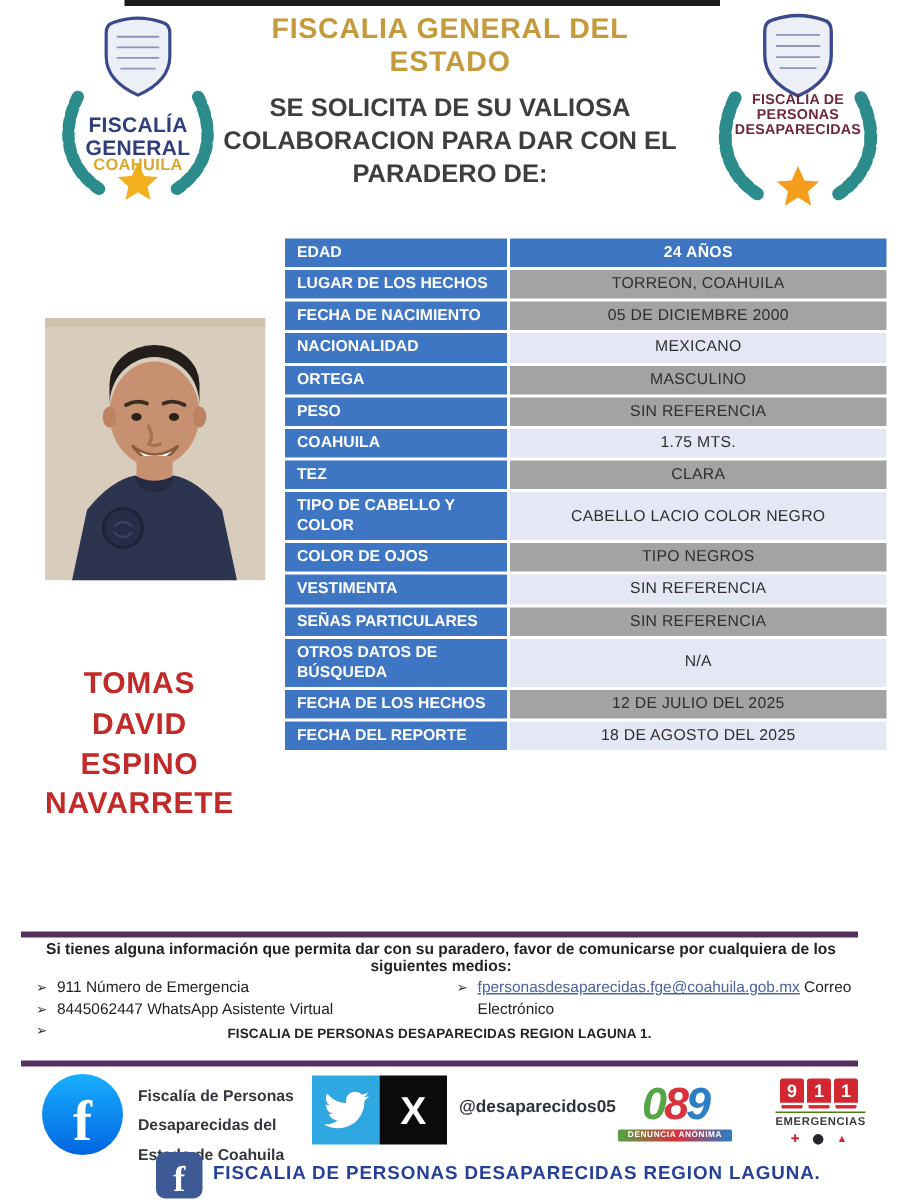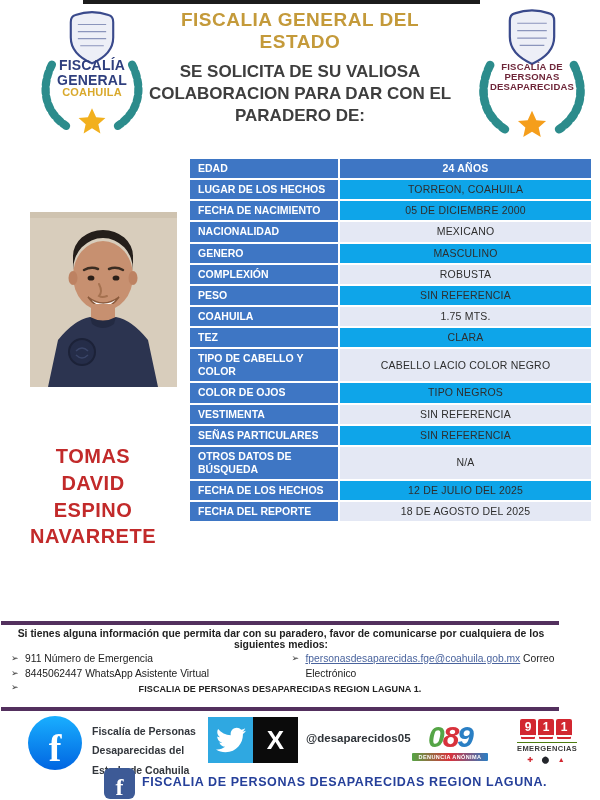--- a/index.html
+++ b/index.html
@@ -20,45 +20,45 @@
     color:var(--title-gold,#C49A3A);line-height:1.18;}
   .subtitle{left:135px;top:61px;width:330px;text-align:center;
     font-size:17px;font-weight:700;color:#3e3e3e;line-height:1.3;}
 
   
   .logo{width:118px;}
   .logo-left{left:33px;top:8px;height:132px;}
   .logo-right{left:468px;top:6px;width:128px;height:138px;}
   .logo svg{position:absolute;left:0;top:0;width:100%;height:100%;}
   .logo-text{position:absolute;left:0;right:0;text-align:center;line-height:1.05;}
-  .logo-left .logo-text{top:50px;}
+  .logo-left .logo-text{top:68px;}
   .logo-right .logo-text{top:56px;}
   .logo-line{font-weight:800;color:#2F3F7E;font-size:13px;letter-spacing:.2px;}
   .logo-left .logo-line{font-size:14px;}
   .logo-left .logo-line.gold{color:#D9A92C;font-size:11px;}
   .logo-right .logo-line{font-size:9.5px;color:#6E2639;}
 
   
   .photo{left:30px;top:212px;width:147px;height:175px;}
   .photo svg{width:100%;height:100%;display:block;}
 
   
   .person-name{left:8px;top:443px;width:170px;text-align:center;
     color:var(--name-red,#C22A2A);font-size:20px;font-weight:800;line-height:1.34;letter-spacing:.5px;}
 
   
   .details{left:188px;top:157px;width:405px;border-collapse:collapse;}
   .details td{border:2px solid #fff;font-size:10.5px;padding:3px 8px;line-height:1.25;}
   .details td.label{background:var(--table-blue,#3E76C4);color:#fff;font-weight:700;width:132px;}
-  .details td.value{background:#0ea5e9;color:#2e2e2e;text-align:center;font-weight:500;letter-spacing:.2px;}
+  .details td.value{background:#a3a3a3;color:#2e2e2e;text-align:center;font-weight:500;letter-spacing:.2px;}
   .details td.value.alt{background:#E4E8F4;}
   .details td.value.hl{background:var(--table-blue,#3E76C4);color:#fff;font-weight:700;}
 
   
-  .contact{left:1px;top:621px;width:558px;height:82px;
+  .contact{left:14px;top:621px;width:558px;height:82px;
     border-top:4px solid var(--accent-purple,#53305E);
     border-bottom:4px solid var(--accent-purple,#53305E);
     background:#fff;box-sizing:content-box;}
   .contact-header{margin:3px 6px 1px 8px;font-size:10.4px;font-weight:700;color:#222;text-align:center;}
   .contact-cols{display:flex;margin:0 4px 0 10px;}
   .contact-col-left{width:300px;}
   .contact-col-right{width:282px;}
   .contact ul{list-style:none;margin:1px 0 0 0;padding:0;}
   .contact li{position:relative;padding-left:14px;font-size:10.3px;font-weight:500;
     color:#222;line-height:1.42;}
@@ -181,26 +181,22 @@
       </tr>
       <tr>
         <td class="label">FECHA DE NACIMIENTO</td>
         <td class="value">05 DE DICIEMBRE 2000</td>
       </tr>
       <tr>
         <td class="label">NACIONALIDAD</td>
         <td class="value alt">MEXICANO</td>
       </tr>
       <tr>
-        <td class="label">GENERO</td>
+        <td class="label">ORTEGA</td>
         <td class="value">MASCULINO</td>
-      </tr>
-      <tr>
-        <td class="label">COMPLEXIÓN</td>
-        <td class="value alt">ROBUSTA</td>
       </tr>
       <tr>
         <td class="label">PESO</td>
         <td class="value">SIN REFERENCIA</td>
       </tr>
       <tr>
         <td class="label">COAHUILA</td>
         <td class="value alt">1.75 MTS.</td>
       </tr>
       <tr>

